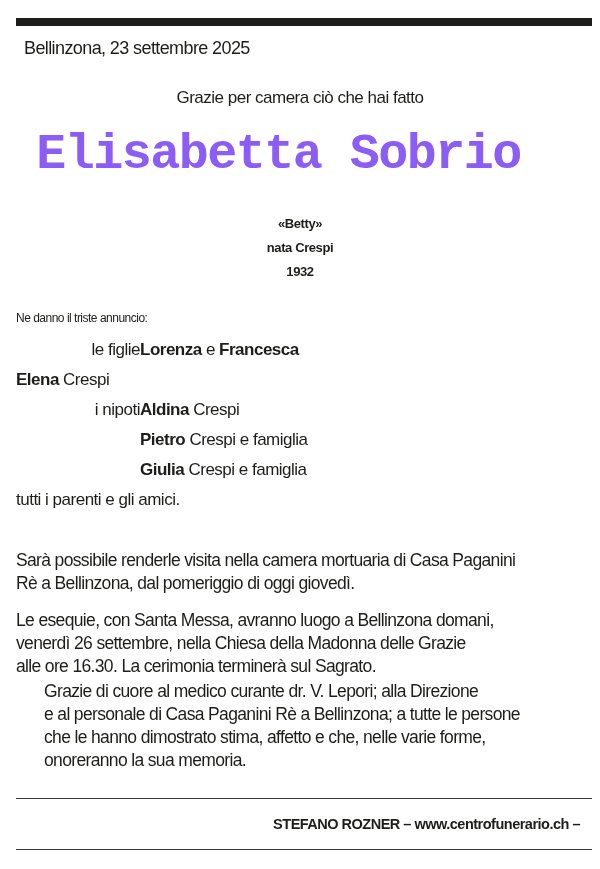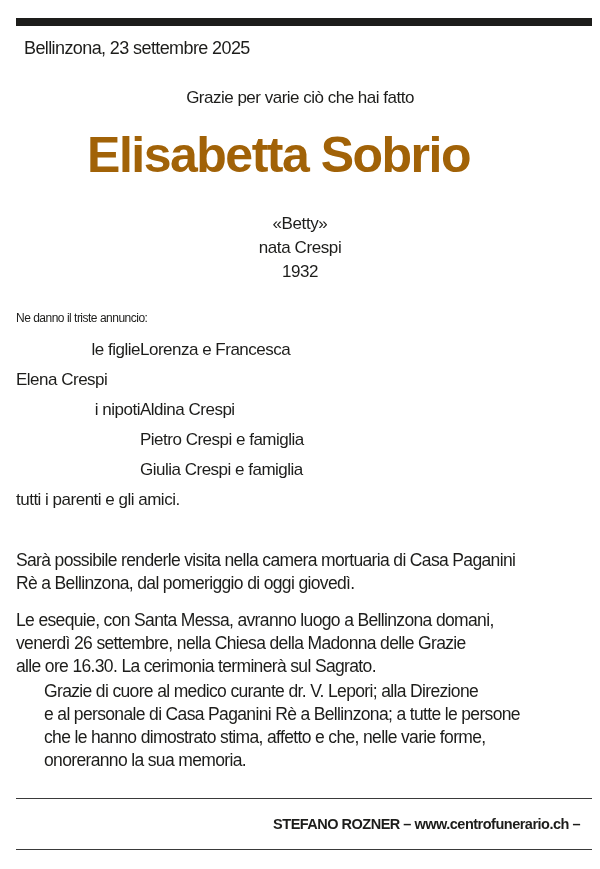--- a/index.html
+++ b/index.html
@@ -2,40 +2,40 @@
 <html><head>
   <meta charset="utf-8">
   <style>
     html, body { margin:0; padding:0; background:#ffffff; }
     body { width:600px; height:869px; position:relative; overflow:hidden;
       font-family:"Liberation Sans", sans-serif; color:#1d1d1b; }
     .top-rule { position:absolute; left:16px; top:18px; width:576px; height:8px; background:#1d1d1b; }
     .date { position:absolute; left:24px; top:38px; font-size:18px; letter-spacing:-0.6px; }
     .motto { position:absolute; left:0; width:600px; top:88px; text-align:center; font-size:17px; letter-spacing:-0.5px; }
     .name { position:absolute; left:0; width:557px; top:126px; text-align:center;
-      font-family:Liberation Sans, sans-serif; font-weight:bold; font-size:50px; letter-spacing:-1.5px; color:#a16207; }
-    .sub { position:absolute; left:0; width:600px; top:212px; text-align:center; font-size:17px; line-height:24px; letter-spacing:-0.4px; }
+      font-family:Liberation Mono, monospace; font-weight:bold; font-size:50px; letter-spacing:-1.5px; color:#8b5cf6; }
+    .sub { position:absolute; left:0; width:600px; top:212px; text-align:center; font-size:13px; line-height:24px; letter-spacing:-0.4px;font-weight:bold; }
     .announce { position:absolute; left:16px; top:311px; font-size:12px; letter-spacing:-0.5px; }
     .rows { position:absolute; left:16px; top:340px; font-size:17px; letter-spacing:-0.5px;text-align:right; }
     .row { height:30px; display:flex; }
     .row .rel { width:124px; }
-    .row .who b { font-weight:normal; }
+    .row .who b { font-weight:bold; }
     .closing { position:absolute; left:16px; top:490px; font-size:17px; letter-spacing:-0.5px; }
     .para { position:absolute; left:16px; width:580px; font-size:17.5px; line-height:23px; letter-spacing:-0.65px; }
     .p1 { top:549px; } .p2 { top:609px; } .p3 { top:680px;margin-left:28px; }
     .hr { position:absolute; left:16px; width:576px; height:1px; background:#3a3a3a; }
     .hr1 { top:798px; } .hr2 { top:849px; }
     .footer { position:absolute; left:0; width:580px; top:816px; text-align:right; font-size:14.5px; font-weight:bold; letter-spacing:-0.5px; }
   </style>
 </head>
 <body>
 
 <div class="top-rule"></div>
 <div class="date">Bellinzona, 23 settembre 2025</div>
-<div class="motto">Grazie per varie ciò che hai fatto</div>
+<div class="motto">Grazie per camera ciò che hai fatto</div>
 <div class="name">Elisabetta Sobrio</div>
 <div class="sub">
   <div>«Betty»</div>
   <div>nata Crespi</div>
   <div>1932</div>
 </div>
 
 <div class="announce">Ne danno il triste annuncio:</div>
 <div class="rows" id="rows">
     <div class="row">

